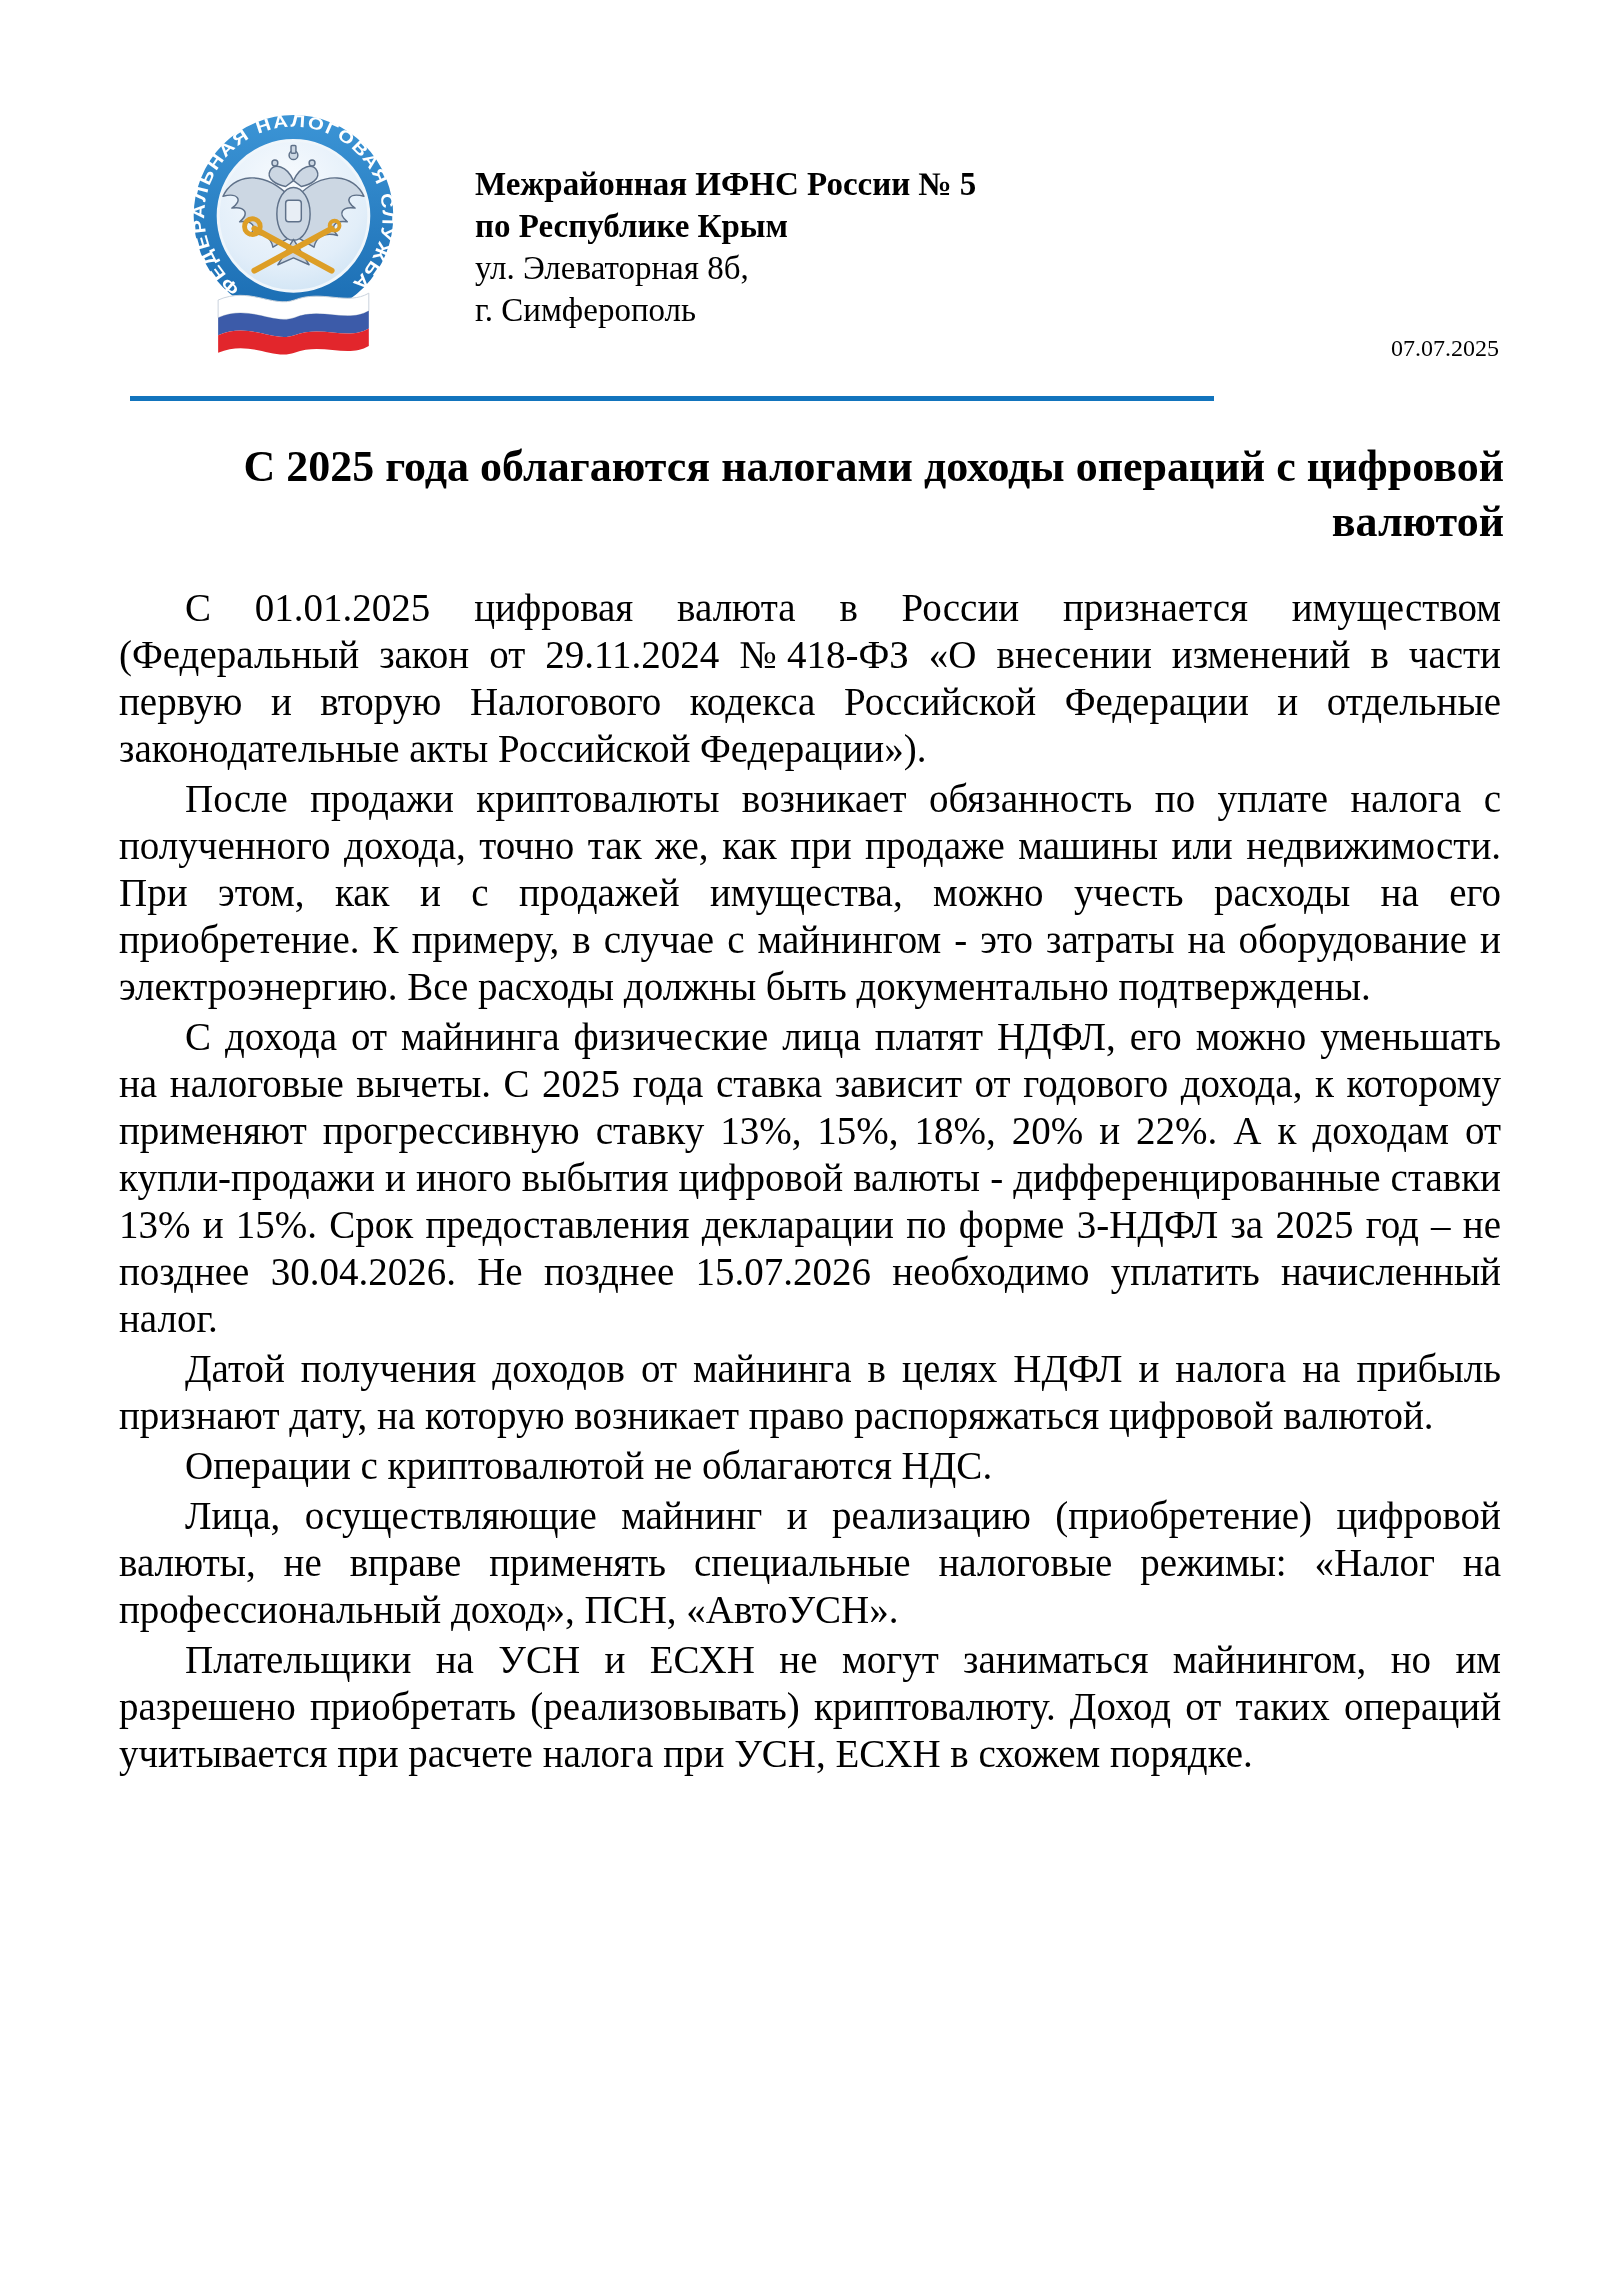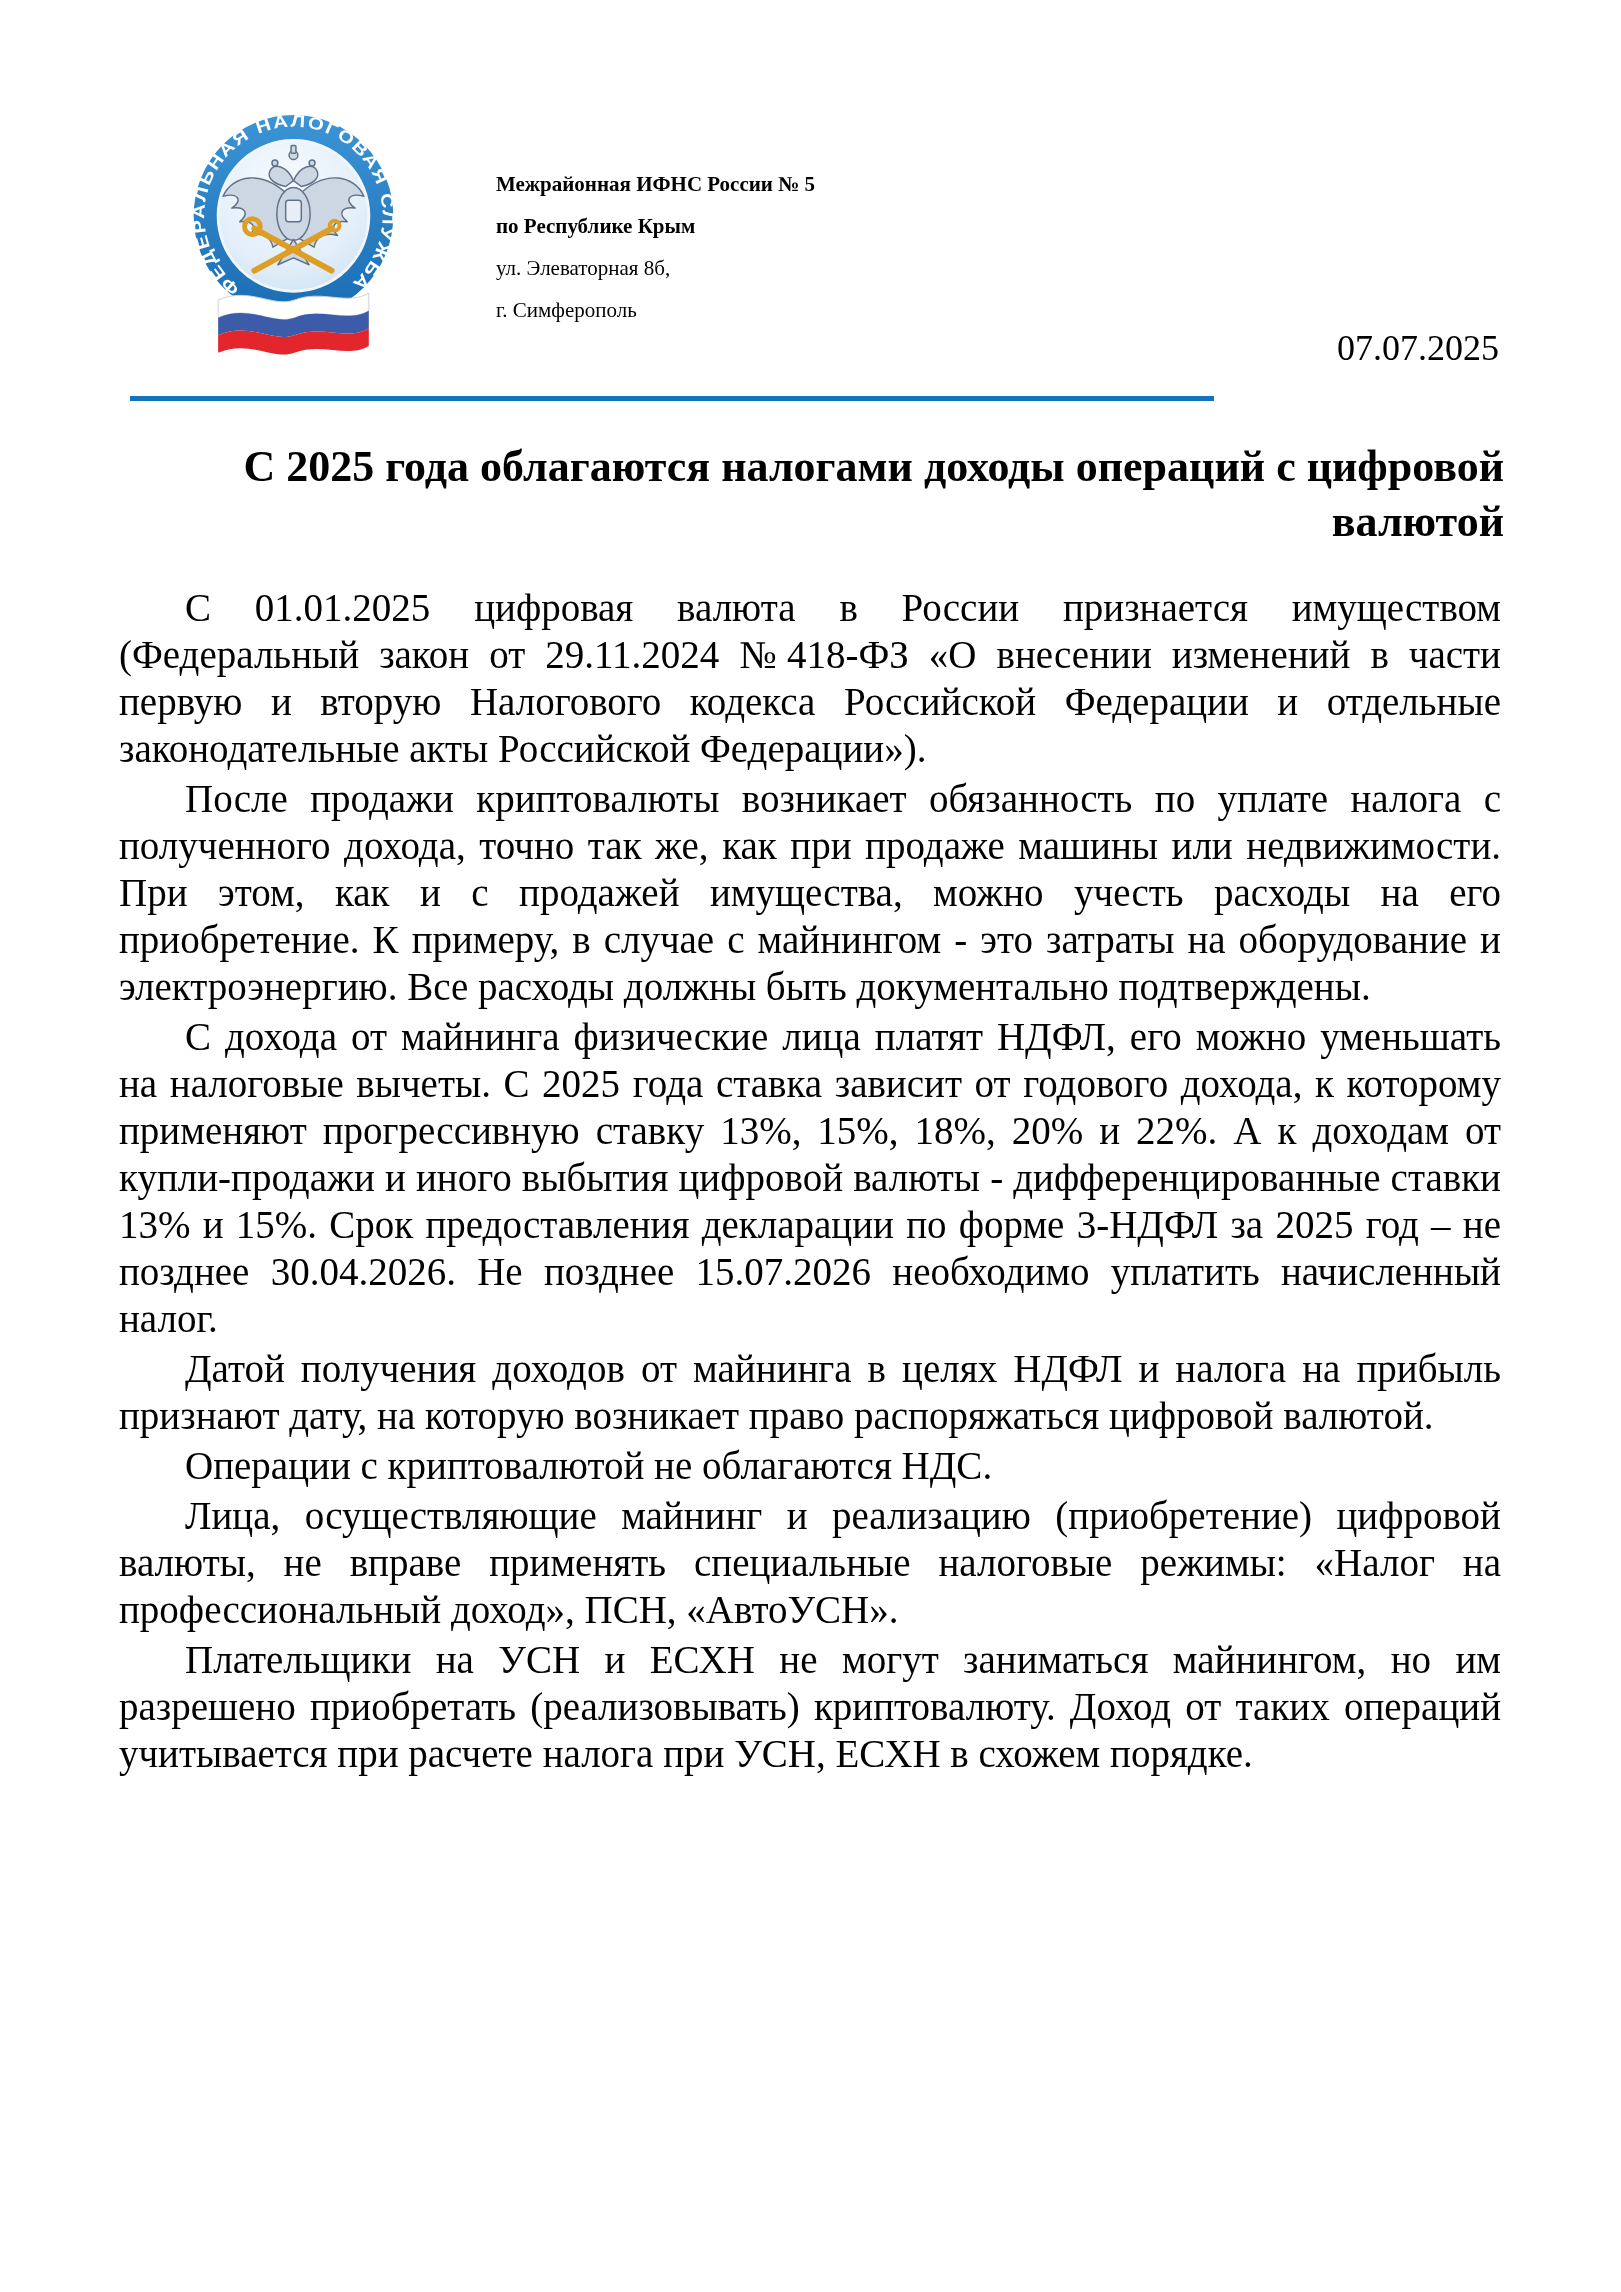--- a/index.html
+++ b/index.html
@@ -15,27 +15,27 @@
     position:relative;
     width:1621px;height:2293px;
     background:#ffffff;
     font-family:"Liberation Serif","DejaVu Serif",serif;
     color:#000;
     overflow:hidden;
   }
   .logo{position:absolute;left:179px;top:98px;width:227px;height:269px;}
   .logo svg{display:block;width:100%;height:100%;}
   .org{
-    position:absolute;left:496px;top:163px;
-    font-size:21px;line-height:42px;
+    position:absolute;left:475px;top:163px;
+    font-size:33px;line-height:42px;
   }
   .org .b{font-weight:bold;}
   .date{
     position:absolute;top:329px;right:122px;
-    font-size:36px;line-height:39px;
+    font-size:24px;line-height:39px;
   }
   .rule{
     position:absolute;left:130px;top:396px;
     width:1084px;height:4.9px;
     background:var(--accent-blue,#1274bd);
   }
   .content{
     position:absolute;left:116px;top:439px;width:1388px;
   }
   .title{

